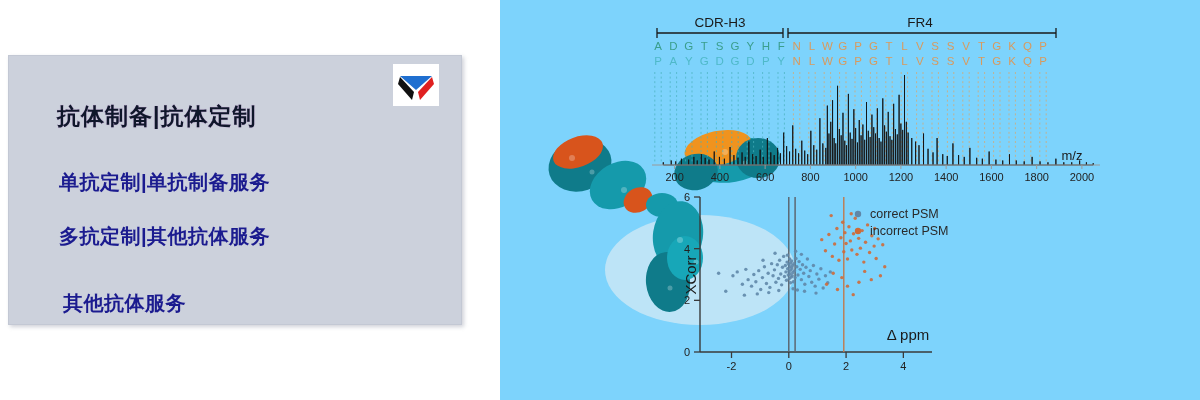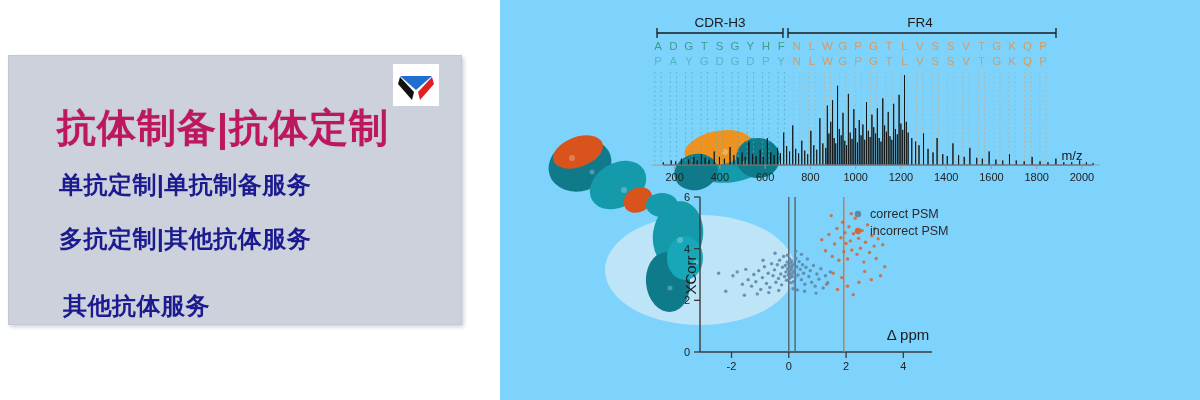--- a/index.html
+++ b/index.html
@@ -24,31 +24,31 @@
     height: 270px;
     background: #ccd1dc;
     border: 1px solid #c3c8d4;
     box-shadow: 2px 2px 4px rgba(150,155,170,0.45);
     box-sizing: border-box;
   }
   #promo-title {
     position: absolute;
     left: 48px;
     top: 45px;
-    font-size: 39px;
+    font-size: 23px;
     font-weight: 600;
-    color: #be185d;
+    color: #0f172a;
     letter-spacing: 1px;
     white-space: nowrap;
     text-shadow: 0 0 1px rgba(160,32,192,0.35);
   }
   .promo-item {
     position: absolute;
     left: 50px;
-    font-size: 24px;
+    font-size: 20px;
     font-weight: 700;
     color: #1b1b8f;
     white-space: nowrap;
     letter-spacing: 0.5px;
   }
   #promo-item-0 { top: 113px; }
   #promo-item-1 { top: 167px; }
   #promo-item-2 { top: 234px; left: 54px; }
 
   #brand-logo {

